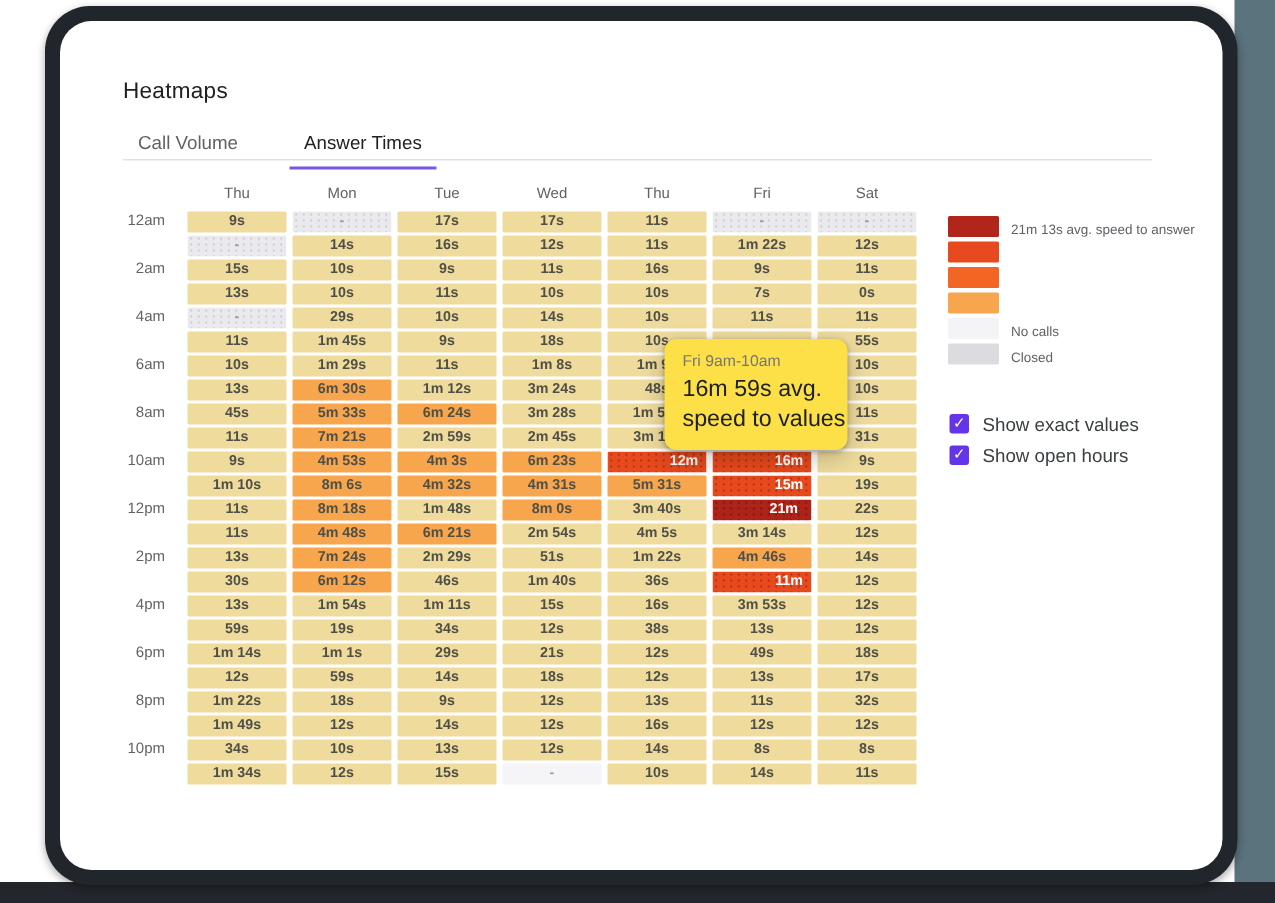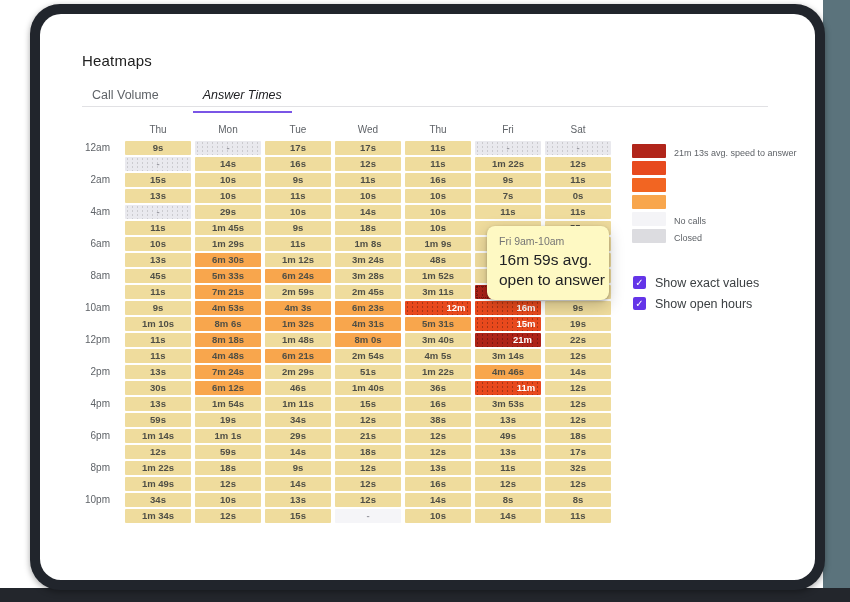--- a/index.html
+++ b/index.html
@@ -13,21 +13,21 @@
   .device { position:absolute; left:30px; top:4px; width:795px; height:586px;
     background:#21252c; border-radius:30px; z-index:1; box-shadow:0 2px 6px rgba(0,0,0,.35); }
   .screen { position:absolute; left:10px; top:10px; right:10px; bottom:10px;
     background:#ffffff; border-radius:21px; overflow:hidden; }
 
   .page-title { position:absolute; left:42px; top:38px; font-size:15px; font-weight:500; color:#212121; letter-spacing:.2px; }
 
   .tabs { position:absolute; left:42px; top:66px; display:flex; }
   .tab { font-size:12.5px; color:#5f6368; padding:8px 10px 9px 10px; cursor:pointer; }
   .tab.active { color:#202124; font-weight:500; border-bottom:2.5px solid #7a55e6; }
-  .tab + .tab { margin-left:24px;font-style:italic; }
+  .tab + .tab { margin-left:24px; }
   .tab-divider { position:absolute; left:42px; top:92px; width:686px; height:1px; background:#e1e1e4; }
 
   .day-header-row, .heatmap-grid {
     position:absolute; left:26px;
     display:grid; grid-template-columns:55px repeat(7,66px);
     column-gap:4px;
   }
   .day-header-row { top:110px; }
   .day-h { text-align:center; font-size:10px; color:#5f6368; }
   .heatmap-grid { top:127px; grid-auto-rows:14px; row-gap:2px; }
@@ -51,22 +51,22 @@
   .lg-sw.dotted { background-image:radial-gradient(rgba(0,0,0,.25) .8px, transparent .9px); background-size:5px 4px; }
   .lg-lb { margin-left:8px; font-size:9px; color:#5f6368; white-space:nowrap; }
 
   .controls { position:absolute; left:593px; top:261px; }
   .cb-row { display:flex; align-items:center; height:15px; margin-bottom:6px; cursor:pointer; }
   .cb-box { width:13px; height:13px; border-radius:2px; background:#6435e8; color:#fff;
     font-size:10px; line-height:13px; text-align:center; flex:0 0 auto; }
   .cb-lb { margin-left:9px; font-size:12.5px; color:#3c4043; }
 
   .tooltip { position:absolute; left:403px; top:212px; width:122px; z-index:5;
-    background:#fef9c3; border-radius:8px; padding:9px 12px 10px 12px;
-    box-shadow:0 1px 3px rgba(0,0,0,.25), 0 5px 16px rgba(0,0,0,.22);margin-left:44px; }
+    background:#fde047; border-radius:8px; padding:9px 12px 10px 12px;
+    box-shadow:0 1px 3px rgba(0,0,0,.25), 0 5px 16px rgba(0,0,0,.22); }
   .tt-period { font-size:10.5px; color:#757575; margin-bottom:3px; white-space:nowrap; }
   .tt-main { font-size:15.5px; font-weight:500; color:#202124; line-height:20px; white-space:nowrap; }
 </style>
 </head>
 <body>
 
 <div class="side-panel"></div>
 <div class="bottom-bar"></div>
 
 <div class="device">
@@ -175,21 +175,21 @@
         <div class="cell c-y">9s</div>
         <div class="cell c-o">4m 53s</div>
         <div class="cell c-o">4m 3s</div>
         <div class="cell c-o">6m 23s</div>
         <div class="cell c-r">12m 53s</div>
         <div class="cell c-r">16m 1s</div>
         <div class="cell c-y">9s</div>
         <div class="hour-l"></div>
         <div class="cell c-y">1m 10s</div>
         <div class="cell c-o">8m 6s</div>
-        <div class="cell c-o">1m 32s</div>
+        <div class="cell c-o">4m 32s</div>
         <div class="cell c-o">4m 31s</div>
         <div class="cell c-o">5m 31s</div>
         <div class="cell c-r">15m 7s</div>
         <div class="cell c-y">19s</div>
         <div class="hour-l">12pm</div>
         <div class="cell c-y">11s</div>
         <div class="cell c-o">8m 18s</div>
         <div class="cell c-y">1m 48s</div>
         <div class="cell c-o">8m 0s</div>
         <div class="cell c-y">3m 40s</div>
@@ -281,21 +281,21 @@
         <div class="cell c-y">15s</div>
         <div class="cell c-n">-</div>
         <div class="cell c-y">10s</div>
         <div class="cell c-y">14s</div>
         <div class="cell c-y">11s</div>
       </div>
 
     <div class="tooltip">
       <div class="tt-period">Fri 9am-10am</div>
       <div class="tt-main">16m 59s avg.</div>
-      <div class="tt-main">open to answer</div>
+      <div class="tt-main">speed to values</div>
     </div>
 
     <div class="legend">
         <div class="lg-row">
           <div class="lg-sw dotted" style="background: rgb(177, 37, 26);"></div>
           <div class="lg-lb">21m 13s avg. speed to answer</div>
         </div>
         <div class="lg-row">
           <div class="lg-sw dotted" style="background: rgb(231, 74, 30);"></div>
           <div class="lg-lb"></div>

